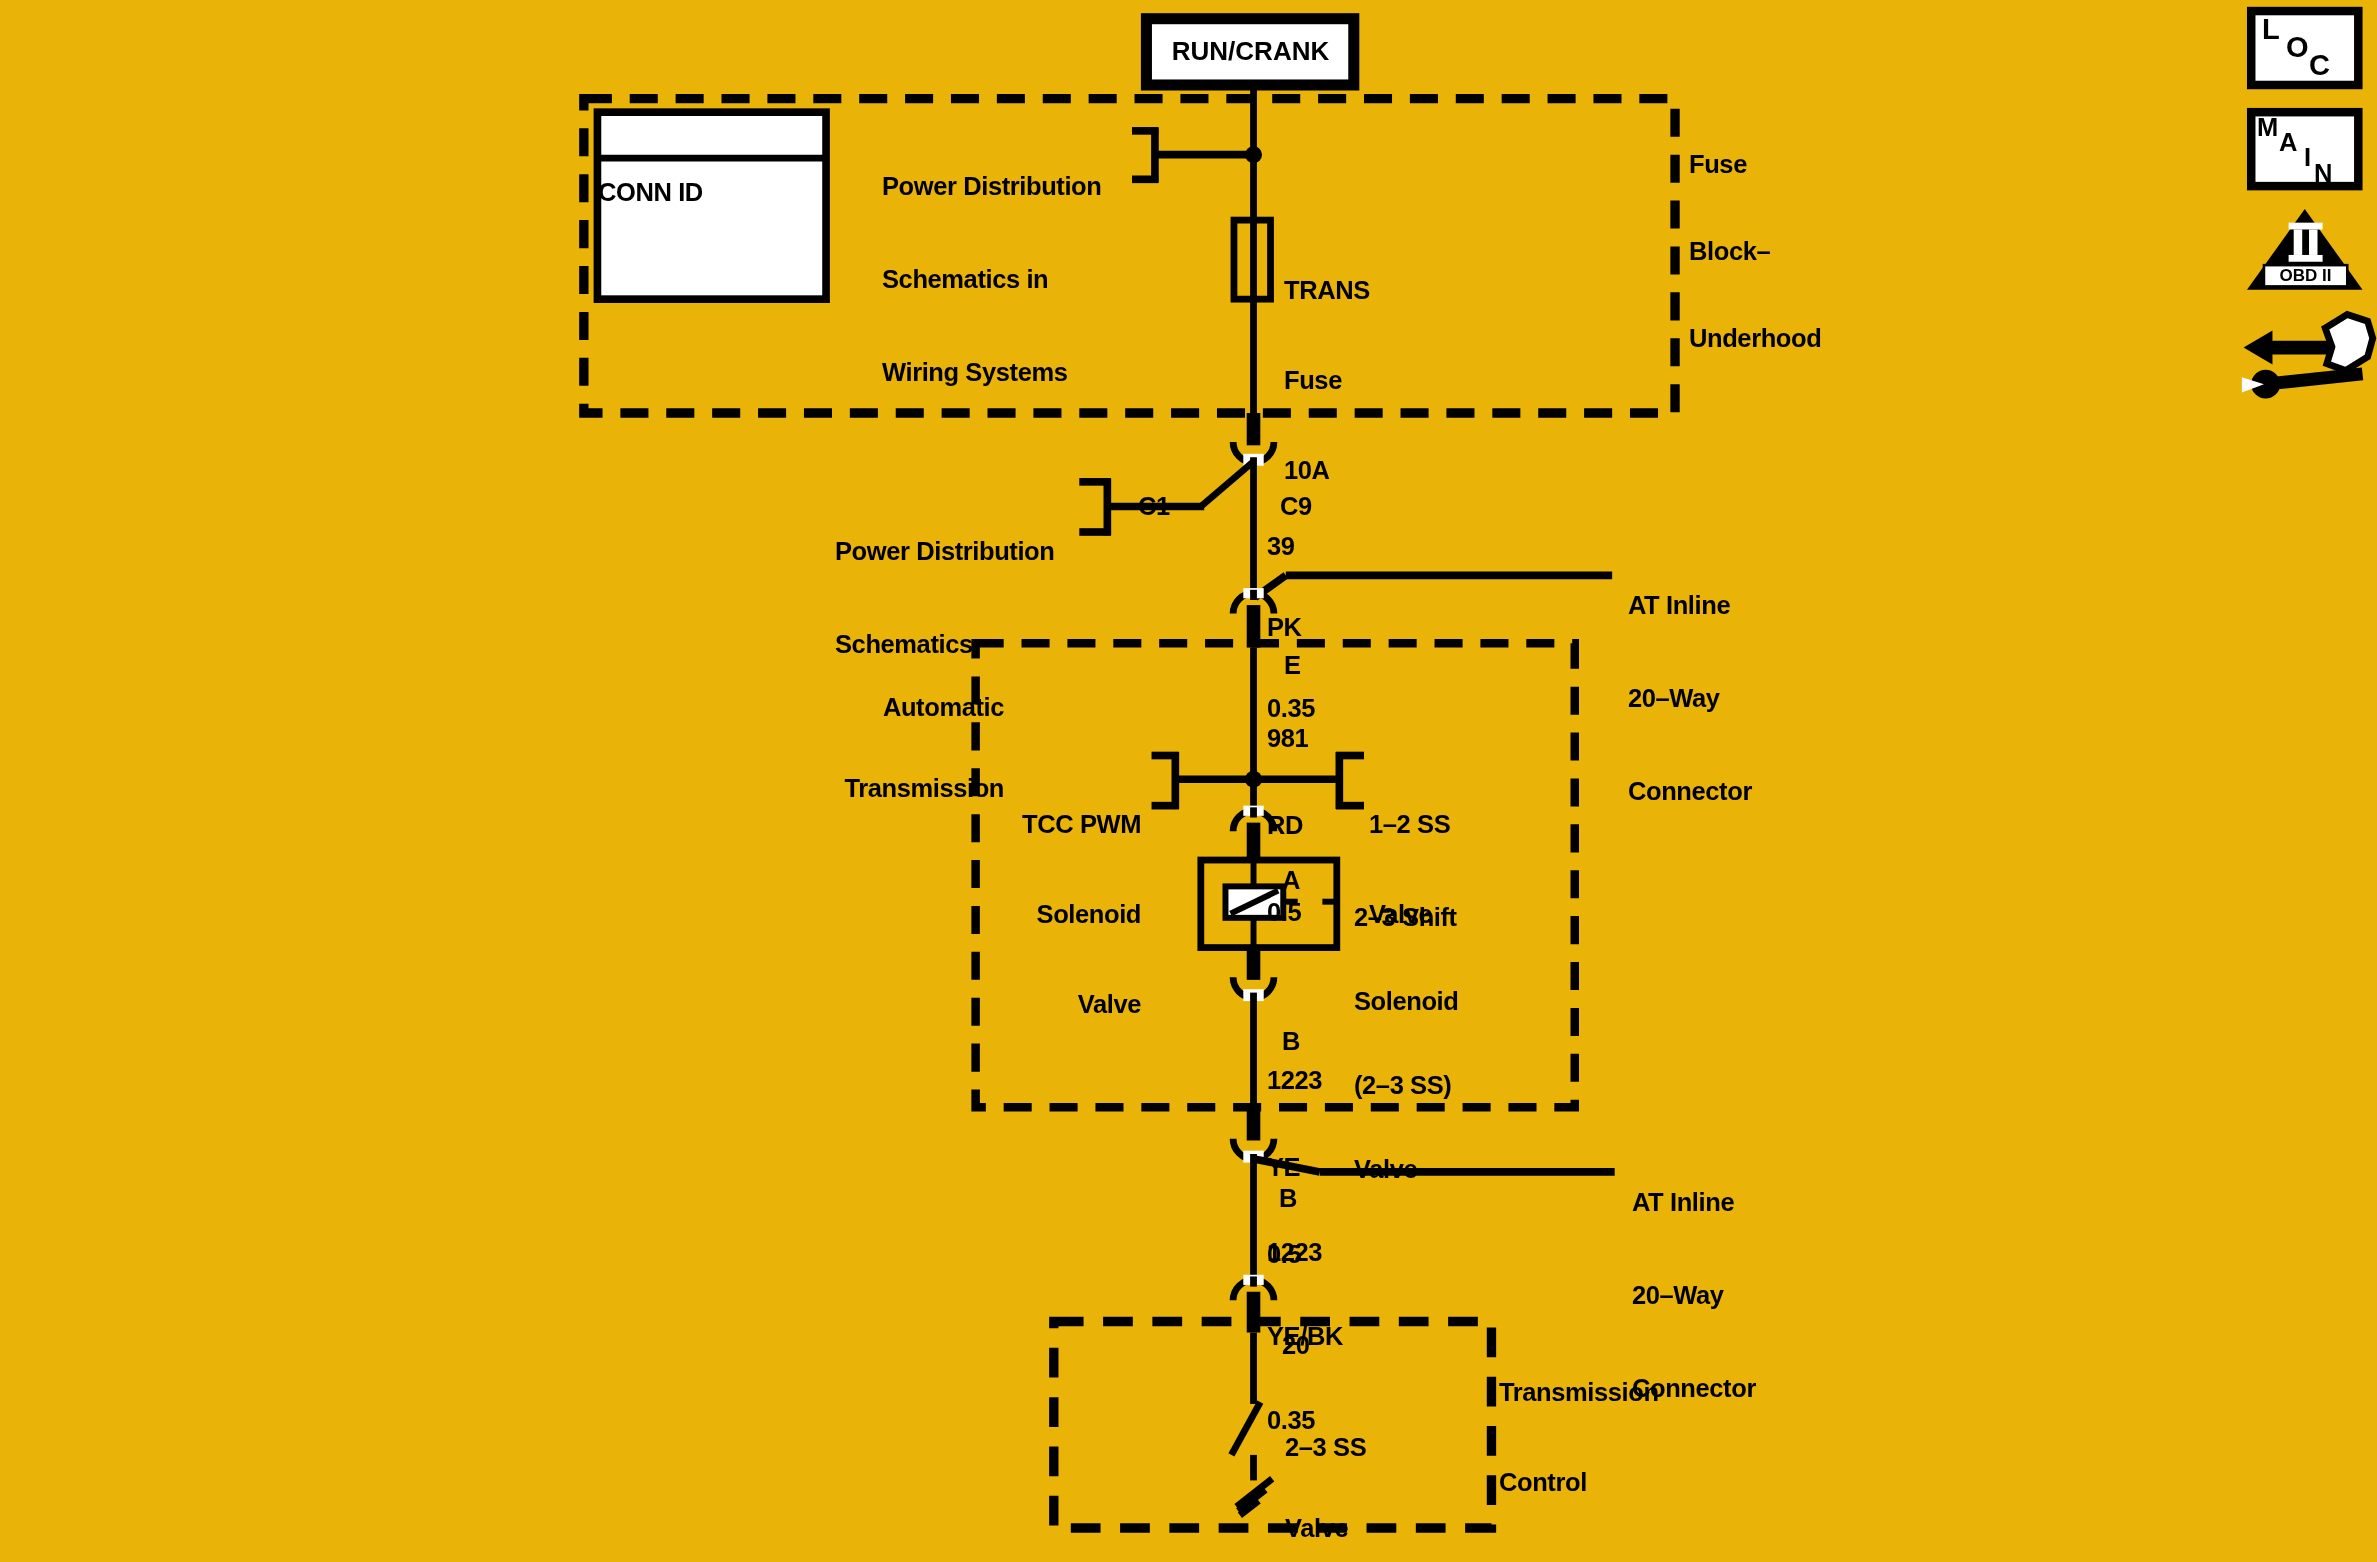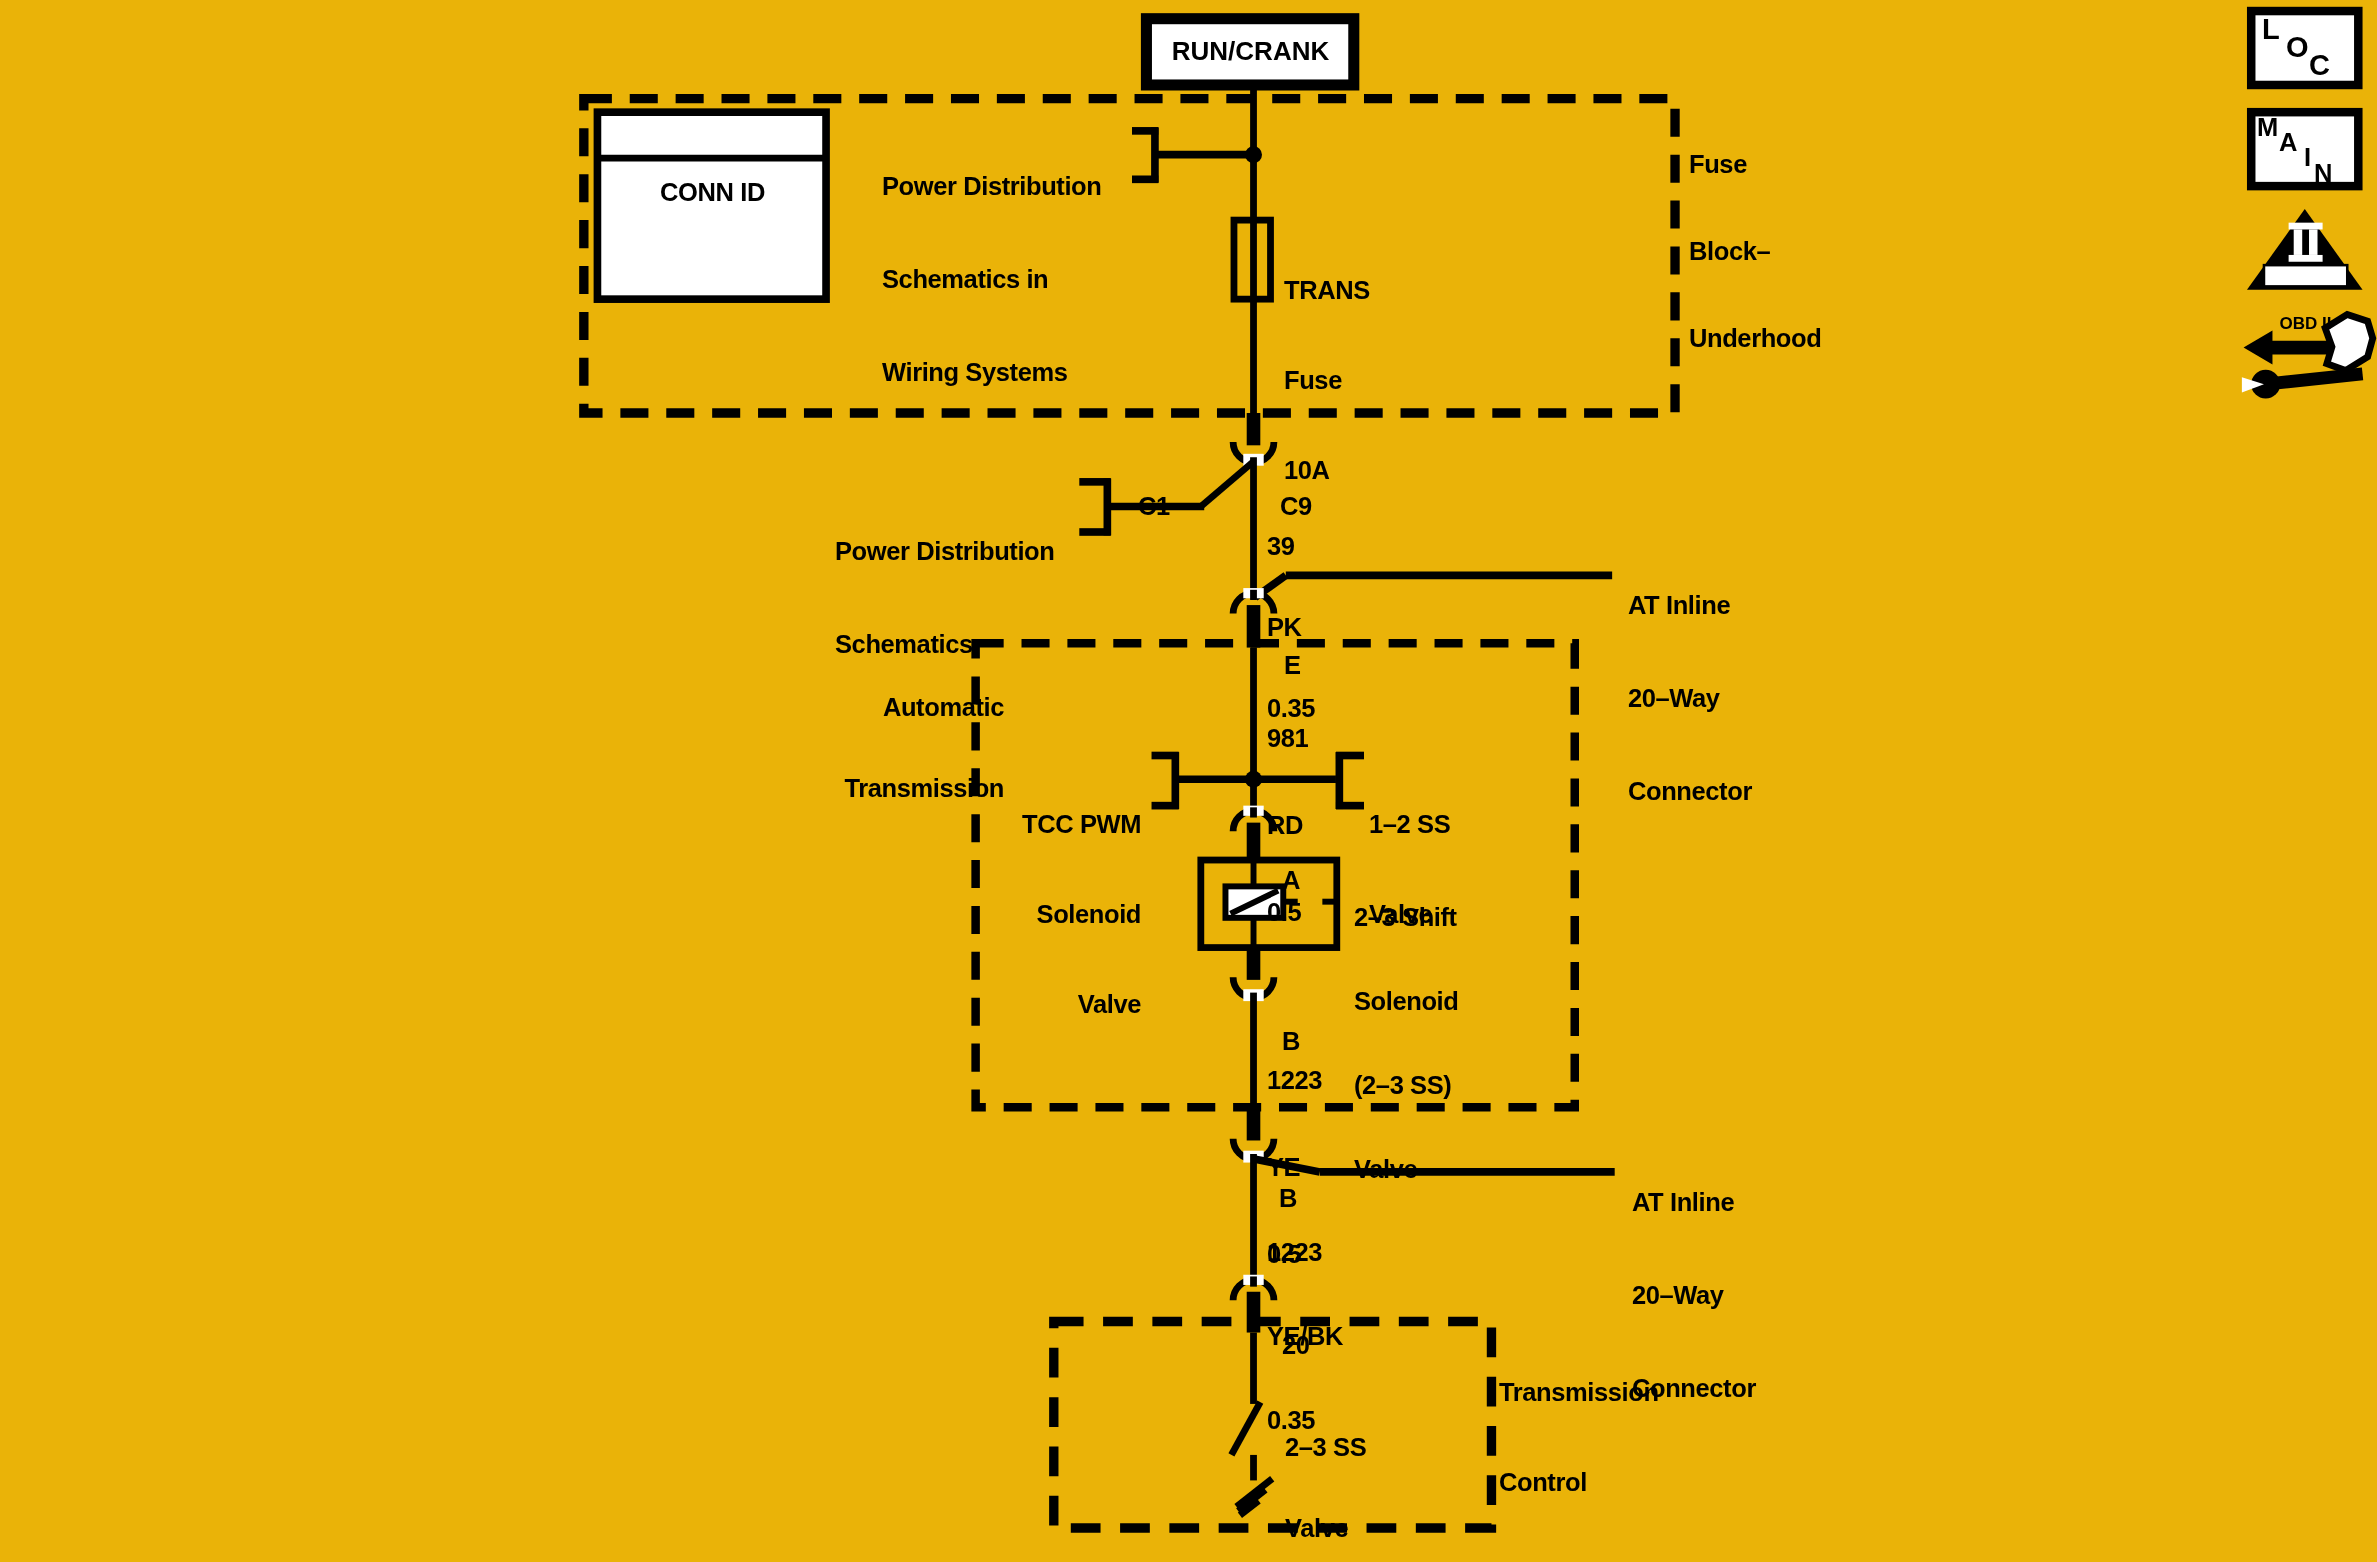--- a/index.html
+++ b/index.html
@@ -2,26 +2,26 @@
 <html style="font-size:13.6px"><head>
 <meta charset="utf-8">
 <style>
   html,body{margin:0;padding:0;background:#ffffff;}
   #canvas{position:relative;width:2377px;height:1562px;background:#eab308;overflow:hidden;
           font-family:"Liberation Sans",sans-serif;}
   #wiring{position:absolute;left:0;top:0;}
   .t{position:absolute;font:bold 25.5px/29px "Liberation Sans",sans-serif;color:#000;
      letter-spacing:-0.4px;white-space:pre;}
   .r{text-align:right;}
-  .c{text-align:center;}
+  .c{text-align:left;}
   .box-label{display:flex;align-items:center;justify-content:center;
      position:absolute;font:bold 26px "Liberation Sans",sans-serif;color:#000;}
   .ltr{position:absolute;font:bold 29px/29px "Liberation Sans",sans-serif;color:#000;}
   .ltr2{position:absolute;font:bold 25.5px/25.5px "Liberation Sans",sans-serif;color:#000;}
-  .obdtxt{position:absolute;font:bold 17px/20.4px "Liberation Sans",sans-serif;color:#000;margin-top:48px;}
+  .obdtxt{position:absolute;font:bold 17px/20.4px "Liberation Sans",sans-serif;color:#000;}
 </style>
 </head>
 <body>
 
 <div id="canvas">
 
   <svg id="wiring" width="2377" height="1562" viewBox="0 0 2797 1838">
 
     <rect x="687" y="116" width="1284" height="370" fill="none" stroke="#000" stroke-width="11" stroke-dasharray="33 21"></rect>
     <rect x="1148" y="757" width="705" height="546" fill="none" stroke="#000" stroke-width="10" stroke-dasharray="33 21"></rect>

